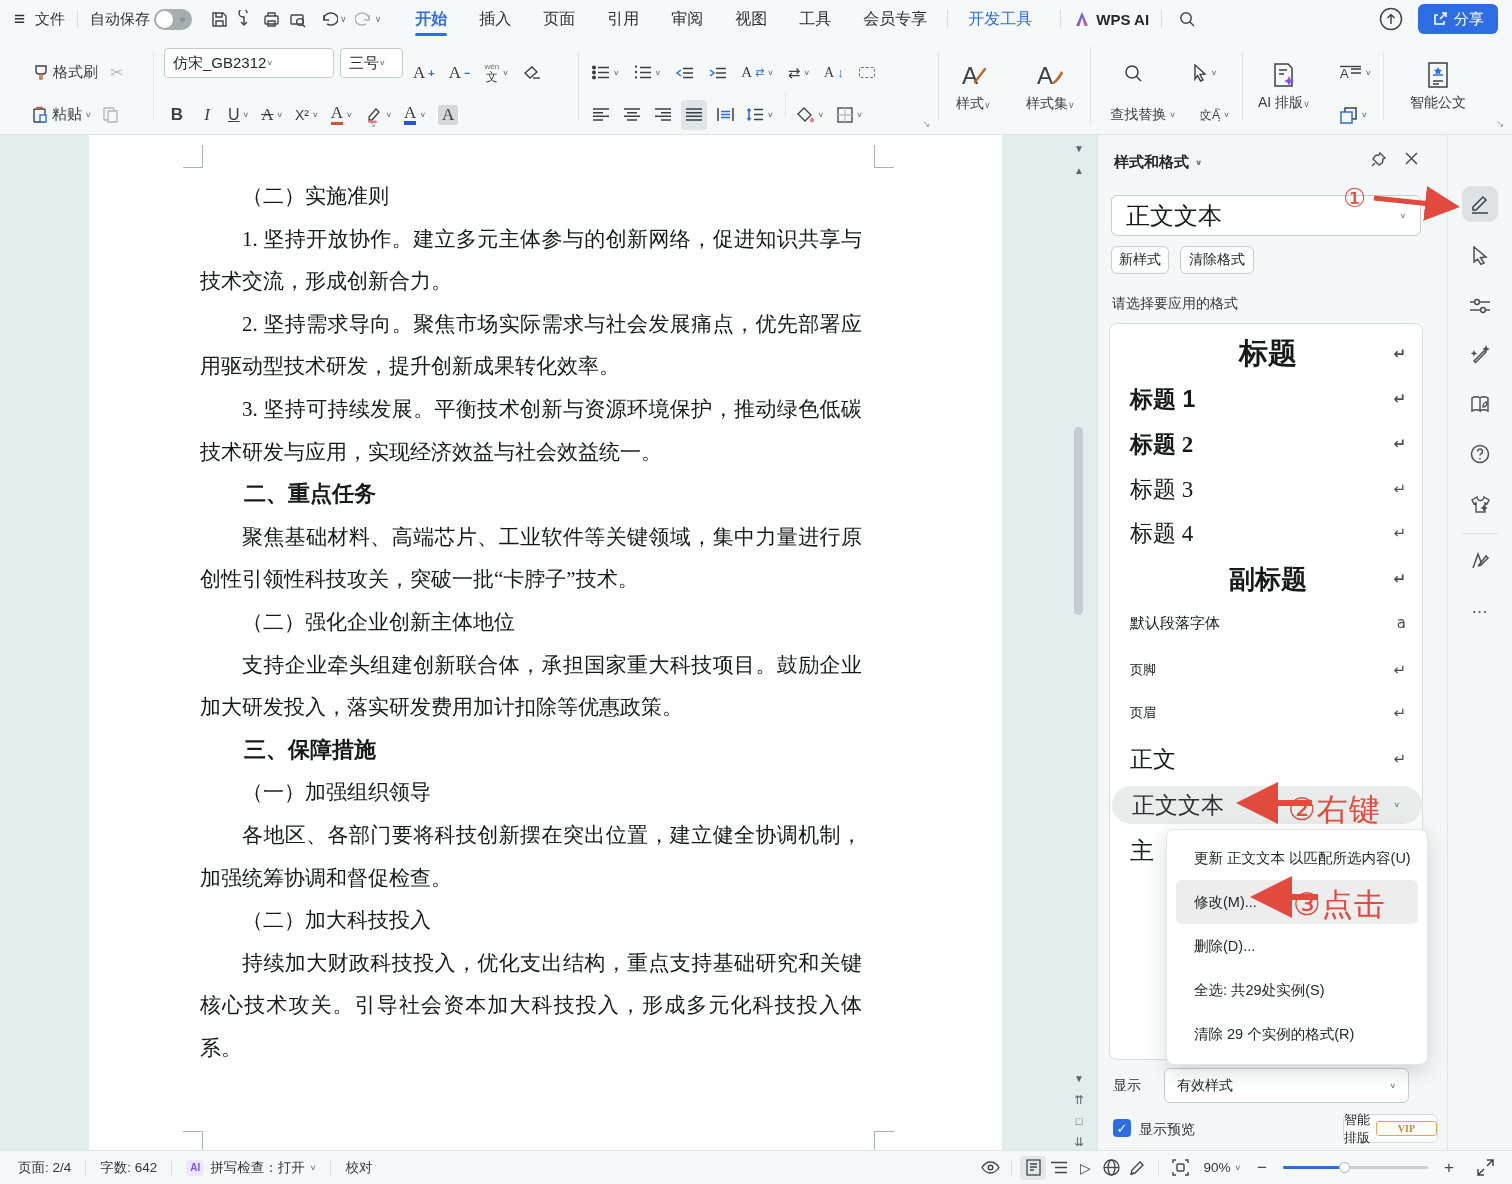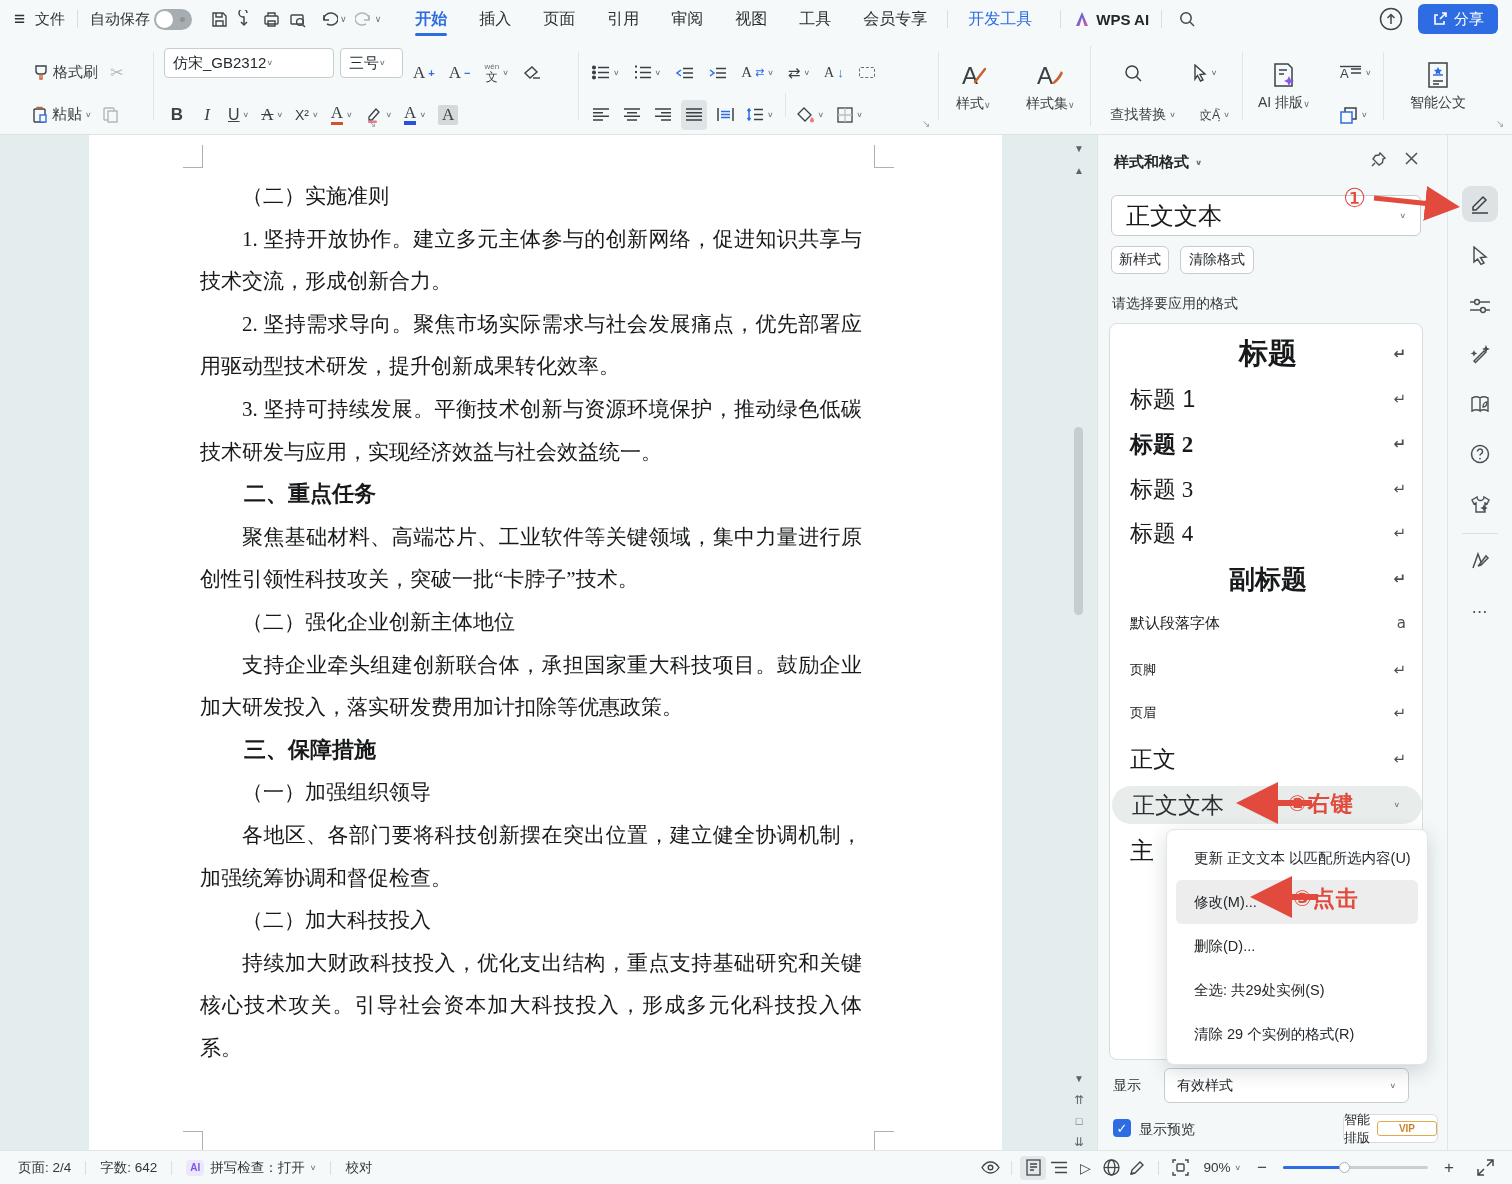--- a/index.html
+++ b/index.html
@@ -64,36 +64,36 @@
   .serif { font-family:"Liberation Serif","DejaVu Serif",serif; }
   #pill { position:absolute; left:2px; top:462px; width:310px; height:38px; background:#e8eceb; border-radius:19px; display:flex; align-items:center; padding:0 20px; }
   
   #ctxmenu { position:absolute; left:1166px; top:829px; width:262px; height:236px; background:#fff; border:1px solid #e3e6e7; border-radius:8px; box-shadow:0 6px 20px rgba(40,50,60,.18); padding-top:6px; z-index:40; }
   .citem { height:44px; display:flex; align-items:center; padding-left:18px; font-size:14.5px; color:#23282c; margin:0 9px; border-radius:6px; }
   .citem.hl { background:#ededed; }
   
   #disp-dd { position:absolute; left:66px; top:933px; width:245px; height:35px; background:#fff; border:1px solid #c6cdd0; border-radius:6px; display:flex; align-items:center; justify-content:space-between; padding:0 12px; font-size:14px; color:#23282c; }
   #chk { position:absolute; left:15px; top:984px; width:18px; height:18px; background:#2e6ce4; border-radius:4px; color:#fff; font-size:13px; display:flex; align-items:center; justify-content:center; }
   #smart-btn { position:absolute; left:221px; top:979px; width:95px; height:29px; background:#fff; border:1px solid #d7dde0; border-radius:6px; display:flex; align-items:center; justify-content:center; gap:4px; font-size:13px; color:#23282c;margin-left:24px; }
-  .vip { border:1px solid #e2a94f; color:#c8862c; font-size:10px; font-weight:bold; border-radius:3px; padding:0 21px; height:15px; display:flex; align-items:center; }
+  .vip { border:1px solid #e2a94f; color:#c8862c; font-size:10px; font-weight:bold; border-radius:3px; padding:0 21px; height:15px; display:flex; align-items:center;font-family:Liberation Serif, serif; }
   
   #rail { position:absolute; left:1447px; top:135px; width:65px; height:1015px; background:#f4f8f9; border-left:1px solid #e0e6e8; }
   .ric { position:absolute; left:50%; transform:translateX(-50%); width:36px; height:36px; display:flex; align-items:center; justify-content:center; border-radius:9px; color:#4a5055; }
   .ric.on { background:#dde3e5; }
   
   #statusbar { position:absolute; left:0; top:1150px; width:1512px; height:34px; background:#f6f9fa; border-top:1px solid #dfe5e7; display:flex; align-items:center; font-size:13.5px; color:#33383c; }
   .sb-sep { width:1px; height:14px; background:#d9dfe1; margin:0 14px; }
   .ai-badge { background:#ece7fd; color:#7b57e8; font-size:10px; font-weight:bold; border-radius:4px; width:18px; height:16px; display:flex; align-items:center; justify-content:center; margin-right:6px; }
   .sb-ic { width:26px; height:24px; display:flex; align-items:center; justify-content:center; border-radius:4px; color:#41474b; }
   .sb-ic.on { background:#e2e7e9; }
   #slider { width:145px; height:3px; background:#c9d0d3; border-radius:2px; position:relative; margin:0 8px; }
   #slider .fill { position:absolute; left:0; top:0; height:3px; width:60px; background:#2e6ce4; border-radius:2px; }
   #slider .hd { position:absolute; left:56px; top:-4px; width:11px; height:11px; border-radius:50%; background:#fff; border:1px solid #aab1b5; }
   
-  .anno { position:absolute; color:#e14a3c; font-size:22px; font-weight:bold; z-index:60; letter-spacing:1px; }
+  .anno { position:absolute; color:#e14a3c; font-size:31px; font-weight:normal; z-index:60; letter-spacing:1px; }
   #anno-svg { position:absolute; left:0; top:0; z-index:55; pointer-events:none; }
 </style>
 </head>
 <body>
 
 <div id="menubar">
   <span class="mb-item" style="font-size:19px;">≡</span>
   <span class="mb-item" style="margin-left:10px;">文件</span>
   <span class="mb-sep"></span>
   <span class="mb-item">自动保存</span>
@@ -548,21 +548,21 @@
   </div>
   <span class="pbtn" style="left:13px; width:58px;">新样式</span>
   <span class="pbtn" style="left:82px; width:74px;">清除格式</span>
   <div id="panel-hint">请选择要应用的格式</div>
 
   <div id="listbox">
     <div class="sitem serif" style="top:10px; height:40px; justify-content:center; font-size:29px; font-weight:bold;">
         <span>标题</span>
         <span class="mk">↵</span>
       </div>
-    <div class="sitem" style="top:57px; height:36px; font-size:23px; font-weight:normal;">
+    <div class="sitem" style="top:57px; height:36px; font-size:23px; font-weight:bold;">
         <span>标题 1</span>
         <span class="mk">↵</span>
       </div>
     <div class="sitem serif" style="top:102px; height:36px; font-size:23px; font-weight:600;">
         <span>标题 2</span>
         <span class="mk">↵</span>
       </div>
     <div class="sitem serif" style="top:147px; height:36px; font-size:23px;align-items:center;">
         <span>标题 3</span>
         <span class="mk">↵</span>

